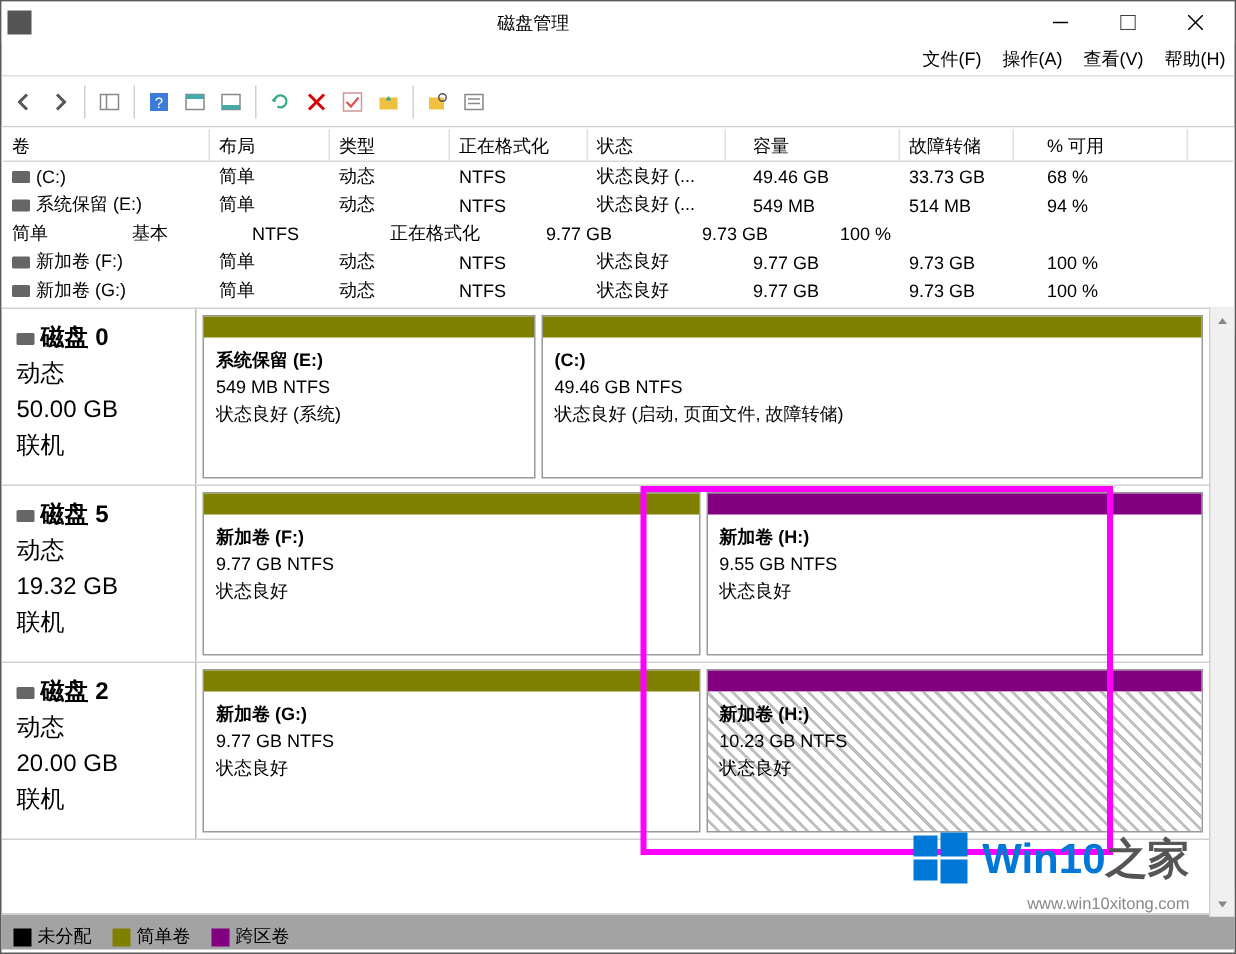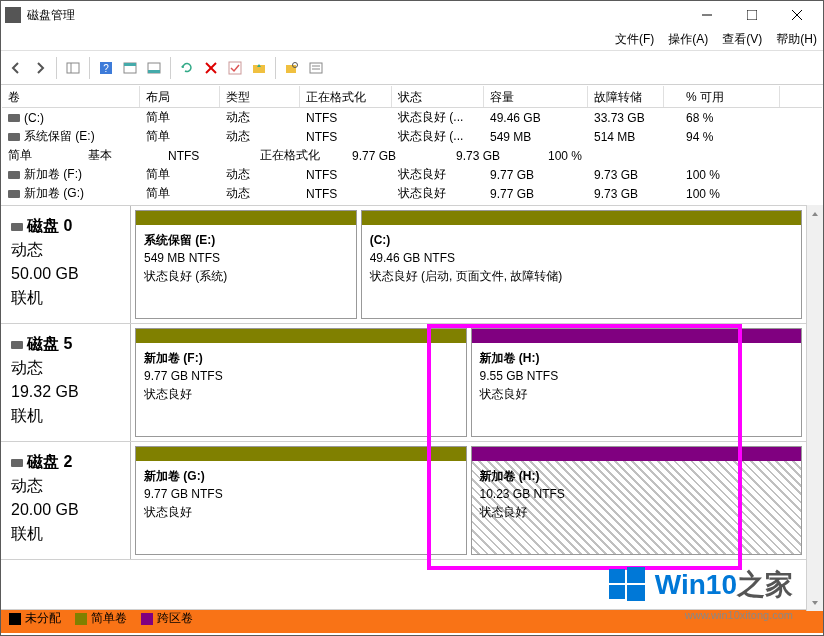--- a/index.html
+++ b/index.html
@@ -1,18 +1,18 @@
 <!DOCTYPE html>
 <html><head>
 <meta charset="utf-8">
 <style>
 * { box-sizing: border-box; }
 body { margin: 0; padding: 0; font-family: "Microsoft YaHei", "SimSun", Tahoma, sans-serif; font-size: 12px; background: #808080; }
 .window { width: 824px; height: 636px; background: #fff; border: 1px solid #5a5a5a; position: relative; overflow: hidden; }
-.titlebar { height: 28px; display: flex; align-items: center; padding: 0 4px; background: #fff; }
+.titlebar { height: 28px; display: flex; align-items: center; padding: 0 4px; background: #fff; text-align: center; }
 .titlebar .icon { width: 16px; height: 16px; background: #555; margin-right: 6px; display: inline-block; }
 .titlebar .title { flex: 1; font-size: 12px; }
 .winbtns { display: flex; }
 .winbtn { width: 45px; height: 28px; display: flex; align-items: center; justify-content: center; }
 .winbtn svg { width: 10px; height: 10px; }
 .menubar { height: 22px; display: flex; align-items: center; padding: 0 6px; gap: 14px; border-bottom: 1px solid #e0e0e0; justify-content: flex-end; }
 .menubar span { font-size: 12px; }
 .toolbar { height: 34px; display: flex; align-items: center; padding: 0 4px; gap: 2px; border-bottom: 1px solid #d0d0d0; }
 .tbico { width: 22px; height: 22px; display: flex; align-items: center; justify-content: center; border: 1px solid transparent; }
 .tsep { width: 1px; height: 22px; background: #d0d0d0; margin: 0 3px; }
@@ -32,37 +32,37 @@
 .disk-left .dhead { font-weight: bold; }
 .disk-right { flex: 1; display: flex; padding: 4px; gap: 4px; position: relative; }
 .vol { flex: 1; border: 1px solid #999; background: #fff; display: flex; flex-direction: column; }
 .vol .vbar { height: 14px; width: 100%; }
 .vol .vbody { padding: 6px 8px; font-size: 12px; line-height: 1.5; flex: 1; position: relative; overflow: hidden; }
 .bar-olive { background: #808000; }
 .bar-purple { background: #800080; }
 .hatched { position: absolute; inset: 0; background: repeating-linear-gradient(45deg, #fff 0, #fff 4px, #c0c0c0 4px, #c0c0c0 6px); z-index: 0; }
 .vbody .txt { position: relative; z-index: 1; }
 .highlight-box { position: absolute; border: 4px solid #ff00ff; pointer-events: none; z-index: 50; }
-.legend { height: 24px; display: flex; align-items: flex-start; padding: 0 8px; gap: 14px; border-top: 1px solid #d0d0d0; background: #f97316; }
+.legend { height: 24px; display: flex; align-items: flex-end; padding: 0 8px; gap: 14px; border-top: 1px solid #d0d0d0; background: #a3a3a3; }
 .legend .lsq { width: 12px; height: 12px; display: inline-block; margin-right: 4px; vertical-align: middle; }
 .legend .sq-black { background: #000; }
 .legend .sq-olive { background: #808000; }
 .legend .sq-purple { background: #800080; }
-.watermark { position: absolute; right: 30px; bottom: 30px; z-index: 60; display: flex; align-items: center; gap: 8px; }
+.watermark { position: absolute; right: 30px; bottom: 42px; z-index: 60; display: flex; align-items: center; gap: 8px; }
 .watermark .wmtxt { font-size: 28px; font-weight: bold; font-family: "Microsoft YaHei", Arial, sans-serif; }
 .watermark .wmtxt .b { color: #0078d7; }
 .watermark .wmtxt .g { color: #555; }
 .watermark .wmurl { position: absolute; right: 0; bottom: -16px; font-size: 11px; color: #888; }
 
 .c0 { width: 138px; }
 .c1 { width: 80px; }
 .c2 { width: 80px; }
 .c3 { width: 92px; }
 .c4 { width: 92px; }
-.c5 { width: 104px; }
+.c5 { width: 104px; margin-left: 12px; }
 .c6 { width: 76px; }
 .c7 { width: 100px; margin-left: 16px; }
 </style>
 </head>
 <body>
 
 <div class="window">
 
   <div class="titlebar">
     <span class="icon"></span>

